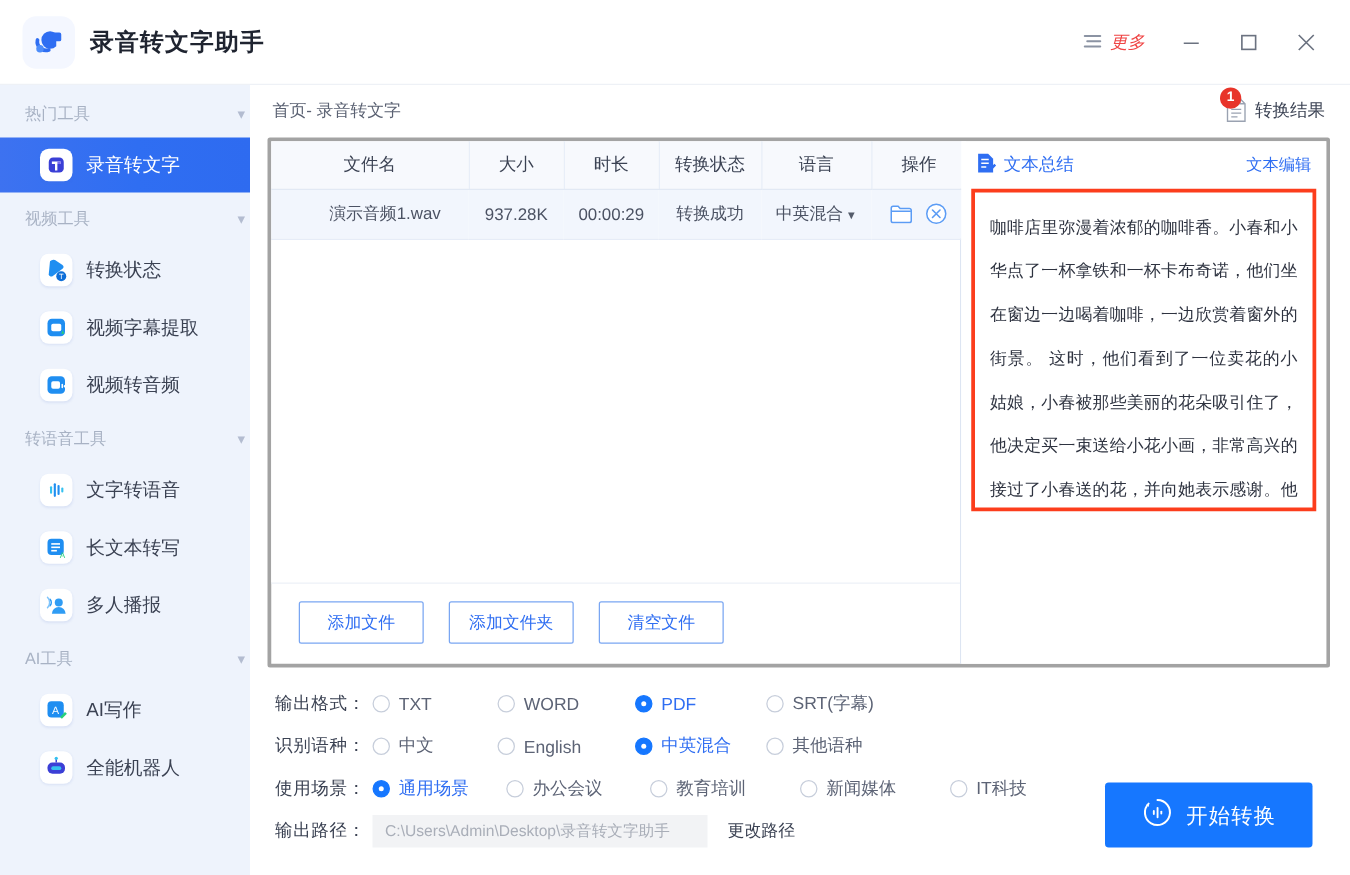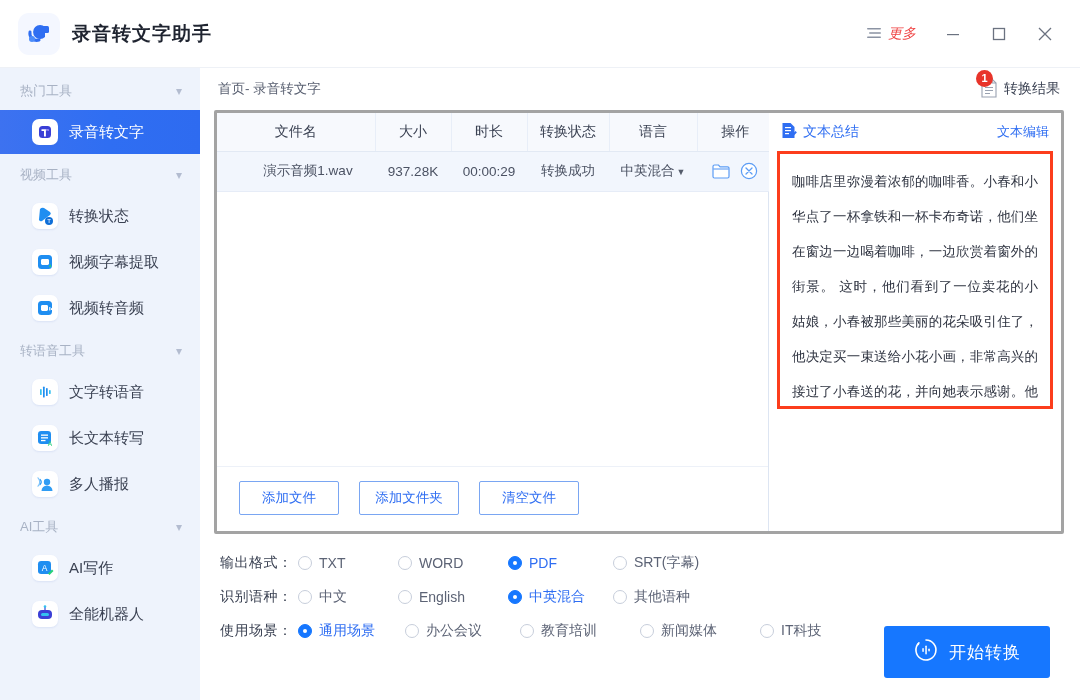--- a/index.html
+++ b/index.html
@@ -65,21 +65,21 @@
     width: 200px;
     flex: 0 0 200px;
     background: #eef3fc;
     padding-top: 4px;
     overflow: hidden;
     position: relative;
   }
   .side-group {
     display: flex; align-items: center;
     justify-content: space-between;
-    padding: 10px 18px 8px 20px;
+    padding: 10px 4px 8px 20px;
     font-size: 13px;
     color: #a8b2c4;
     cursor: pointer;
     user-select: none;
   }
   .chev { color: #b3bcd0; font-size: 12px; line-height: 1; }
   .side-item {
     display: flex; align-items: center;
     gap: 11px;
     height: 44px;
@@ -641,20 +641,25 @@
           <div class="radio" style="width:120px">
             <span class="dot"></span>
             <span>新闻媒体</span>
           </div>
           <div class="radio">
             <span class="dot"></span>
             <span>IT科技</span>
           </div>
         </div>
 
+        <div class="opt-row">
+          <div class="opt-label">输出路径：</div>
+          <input class="path-input" type="text" readonly="" value="C:\Users\Admin\Desktop\录音转文字助手" style="">
+          <span class="change-path">更改路径</span>
+        </div>
 
         <button class="start-btn">
           <span>
             <svg width="26" height="26" viewBox="0 0 26 26">
               <path d="M13 3 a10 10 0 1 1 -7.1 2.9" fill="none" stroke="#fff" stroke-width="1.6" stroke-linecap="round"></path>
               <path d="M4 6.5 l2.2 -0.2 l-0.2 2.3 z" fill="#fff"></path>
               <rect x="9.3" y="11" width="1.5" height="4" rx=".75" fill="#fff"></rect>
               <rect x="12.3" y="8.5" width="1.5" height="9" rx=".75" fill="#fff"></rect>
               <rect x="15.3" y="11.5" width="1.5" height="3" rx=".75" fill="#fff"></rect>
             </svg>

